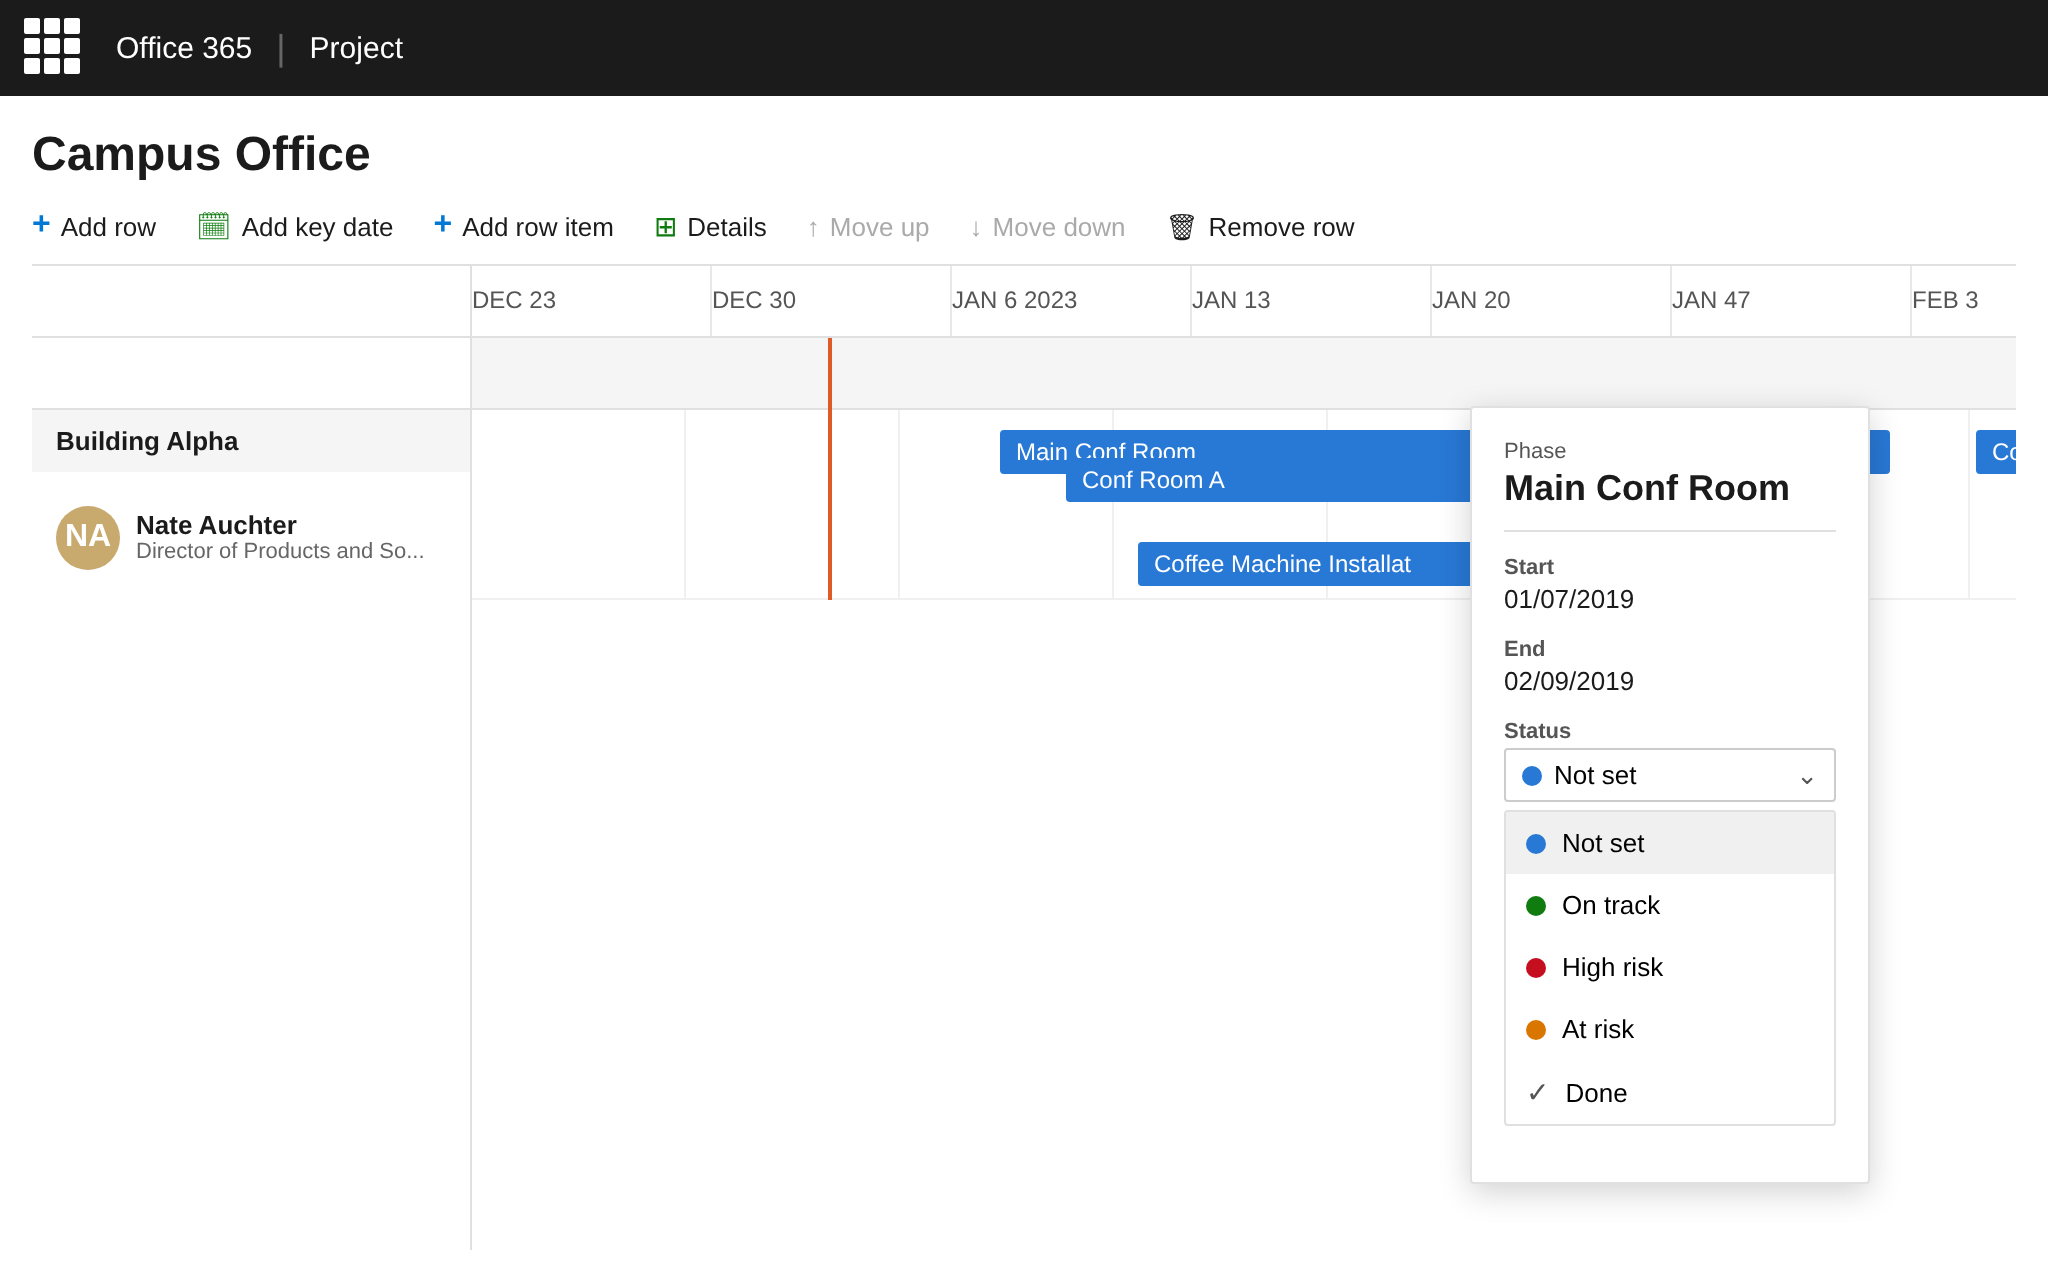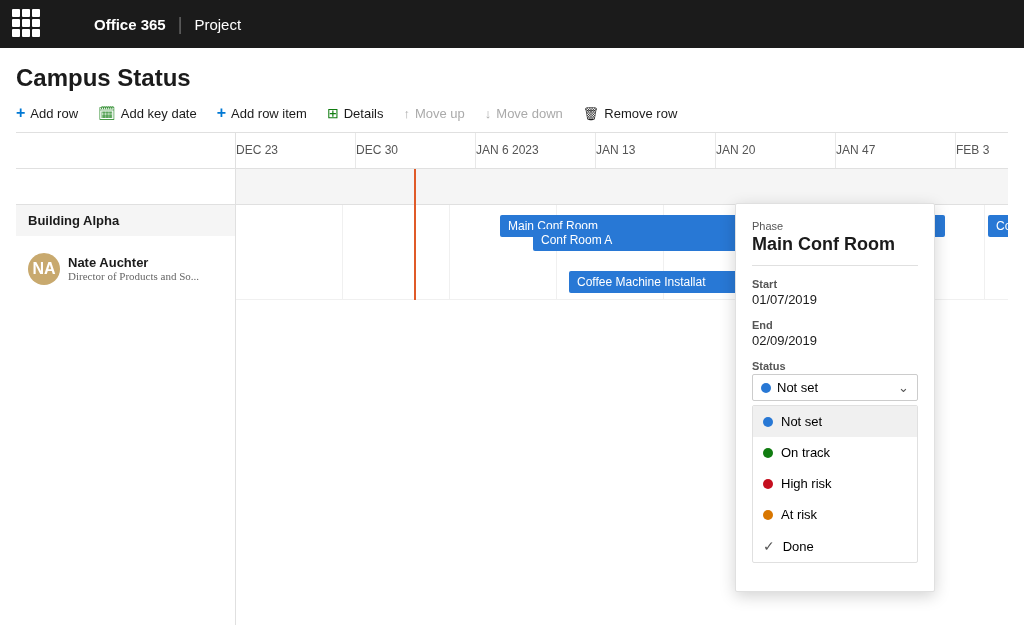--- a/index.html
+++ b/index.html
@@ -22,23 +22,22 @@
       gap: 2px;
       cursor: pointer;
     }
     .nav-waffle span {
       background: white;
       border-radius: 1px;
     }
     .nav-app-name {
       color: white;
       font-size: 15px;
-      font-weight: 700;
+      font-weight: 400;
       padding-left: 4px;
-      margin-left: 36px;
     }
     .nav-divider {
       color: #666;
       font-size: 18px;
       font-weight: 300;
     }
     .nav-project {
       color: white;
       font-size: 15px;
       font-weight: 400;
@@ -115,21 +114,21 @@
     .avatar {
       width: 32px; height: 32px;
       border-radius: 50%;
       background: #c8a96e;
       display: flex; align-items: center; justify-content: center;
       color: white; font-size: 16px; font-weight: 600;
       flex-shrink: 0;
     }
     .person-info { display: flex; flex-direction: column; }
     .person-name { font-size: 13px; font-weight: 600; color: #1b1b1b; }
-    .person-title { font-size: 11px; color: #666; font-family: Liberation Serif, serif; }
+    .person-title { font-size: 11px; color: #666; }
 
     
     .gantt-right {
       flex: 1;
       overflow: hidden;
       position: relative;
     }
     .gantt-header-right {
       height: 36px;
       display: flex;
@@ -266,21 +265,21 @@
     <span></span>
       <span></span>
       <span></span>
   </div>
   <span class="nav-app-name">Office 365</span>
   <span class="nav-divider">|</span>
   <span class="nav-project">Project</span>
 </div>
 
 <div class="page">
-  <div class="page-title">Campus Status</div>
+  <div class="page-title">Campus Office</div>
 
   <div class="toolbar">
     <div class="toolbar-btn">
       <span class="icon-plus">+</span>
       <span>Add row</span>
     </div>
     <div class="toolbar-btn">
       <span class="icon-key">🗓</span>
       <span>Add key date</span>
     </div>

